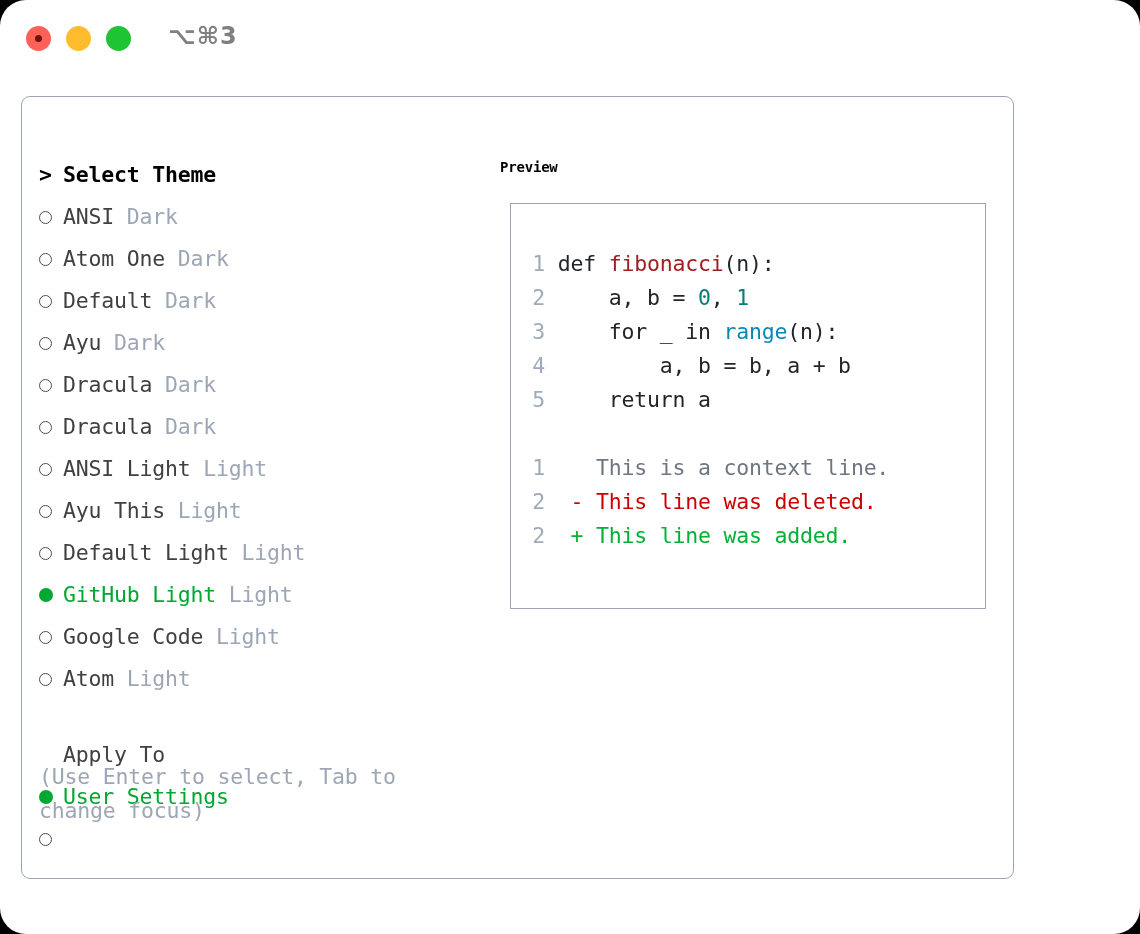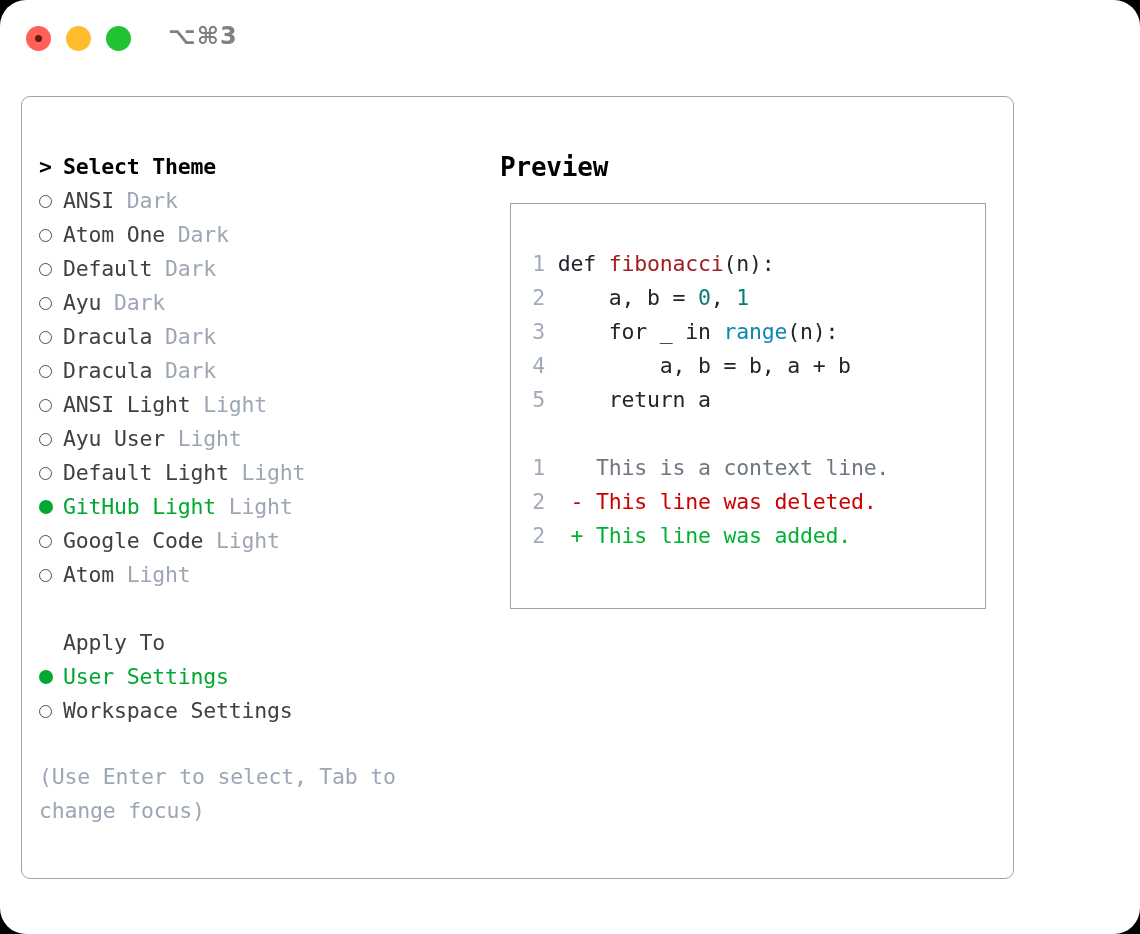--- a/index.html
+++ b/index.html
@@ -79,20 +79,21 @@
     top: 53px;
     width: 440px;
   }
 
   .row {
     height: 34px;
     line-height: 34px;
     font-size: 21.5px;
     white-space: nowrap;
     color: #22262B;
+    margin-top: 8px;
   }
 
   .marker {
     display: inline-block;
     width: 24px;
     text-align: left;
     font-size: 21.5px;
   }
 
   .heading-row {
@@ -150,21 +151,21 @@
 
   
   #right-col {
     position: absolute;
     left: 478px;
     top: 53px;
     width: 500px;
   }
 
   #preview-title {
-    font-size: 26px;
+    font-size: 14px;
     font-weight: bold;
     color: #000000;
     line-height: 34px;
     letter-spacing: -0.2px;
   }
 
   #preview-box {
     position: absolute;
     left: 10px;
     top: 53px;
@@ -222,31 +223,31 @@
     <div id="left-col">
       <div id="theme-list">
           <div class="row heading-row"><span class="marker">&gt;</span><span>Select Theme</span></div>
           <div class="row"><span class="mark-bullet-empty"></span><span class="label-main">ANSI </span><span class="label-tag">Dark</span></div>
           <div class="row"><span class="mark-bullet-empty"></span><span class="label-main">Atom One </span><span class="label-tag">Dark</span></div>
           <div class="row"><span class="mark-bullet-empty"></span><span class="label-main">Default </span><span class="label-tag">Dark</span></div>
           <div class="row"><span class="mark-bullet-empty"></span><span class="label-main">Ayu </span><span class="label-tag">Dark</span></div>
           <div class="row"><span class="mark-bullet-empty"></span><span class="label-main">Dracula </span><span class="label-tag">Dark</span></div>
           <div class="row"><span class="mark-bullet-empty"></span><span class="label-main">Dracula </span><span class="label-tag">Dark</span></div>
           <div class="row"><span class="mark-bullet-empty"></span><span class="label-main">ANSI Light </span><span class="label-tag">Light</span></div>
-          <div class="row"><span class="mark-bullet-empty"></span><span class="label-main">Ayu User </span><span class="label-tag">Light</span></div>
+          <div class="row"><span class="mark-bullet-empty"></span><span class="label-main">Ayu This </span><span class="label-tag">Light</span></div>
           <div class="row"><span class="mark-bullet-empty"></span><span class="label-main">Default Light </span><span class="label-tag">Light</span></div>
           <div class="row"><span class="mark-bullet-filled"></span><span class="label-main selected">GitHub Light </span><span class="label-tag">Light</span></div>
           <div class="row"><span class="mark-bullet-empty"></span><span class="label-main">Google Code </span><span class="label-tag">Light</span></div>
           <div class="row"><span class="mark-bullet-empty"></span><span class="label-main">Atom </span><span class="label-tag">Light</span></div>
         </div>
       <div class="spacer-row"></div>
       <div id="apply-list">
           <div class="row"><span class="mark-blank"></span><span class="label-main">Apply To</span></div>
           <div class="row"><span class="mark-bullet-filled"></span><span class="label-main selected">User Settings</span></div>
-          <div class="row"><span class="mark-bullet-empty"></span><span class="label-main">Workspace Settings</span></div>
+          <div class="row"><span class="mark-bullet-empty"></span></div>
         </div>
     </div>
 
     <div id="hint">(Use Enter to select, Tab to change focus)</div>
 
     <div id="right-col">
       <div id="preview-title">Preview</div>
       <div id="preview-box">
         <div id="code"><div><span class="ln">1</span> <span class="tok-def">def </span><span class="tok-fn">fibonacci</span><span class="tok-punct">(n):</span></div><div><span class="ln">2</span> <span class="tok-plain">    a, b = </span><span class="tok-num">0</span><span class="tok-plain">, </span><span class="tok-num">1</span></div><div><span class="ln">3</span> <span class="tok-plain">    for _ in </span><span class="tok-builtin">range</span><span class="tok-punct">(n):</span></div><div><span class="ln">4</span> <span class="tok-plain">        a, b = b, a + b</span></div><div><span class="ln">5</span> <span class="tok-plain">    return a</span></div><span class="blank-line"></span><div><span class="ln">1</span>  <span class="diff-ctx">  </span><span class="diff-ctx">This is a context line.</span></div><div><span class="ln">2</span>  <span class="diff-del">- </span><span class="diff-del">This line was deleted.</span></div><div><span class="ln">2</span>  <span class="diff-add">+ </span><span class="diff-add">This line was added.</span></div></div>
       </div>

